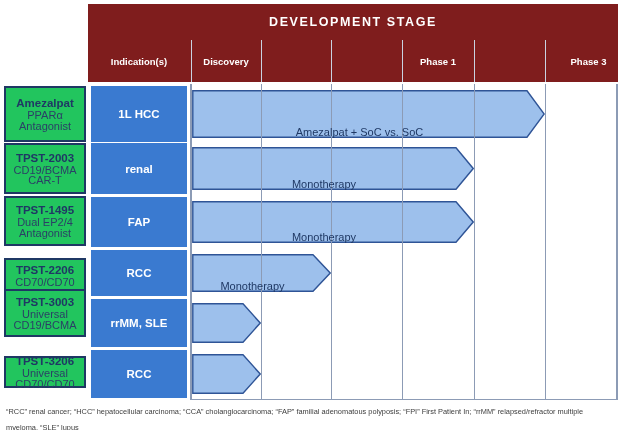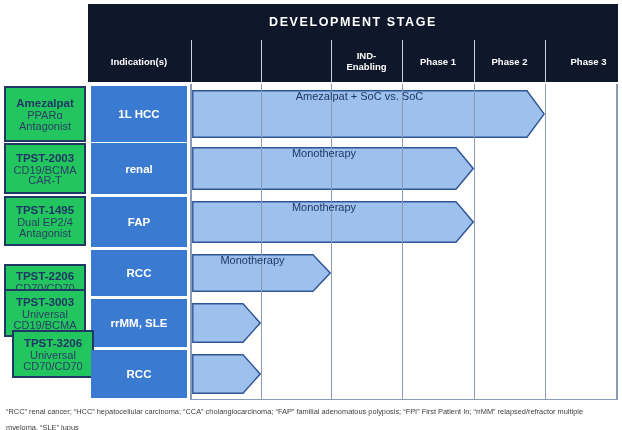--- a/index.html
+++ b/index.html
@@ -10,21 +10,21 @@
     overflow:hidden;
     position:relative;
   }
   #chart{
     position:absolute;left:0;top:0;width:622px;height:430px;
   }
 
   
   .header-block{
     position:absolute;left:88px;top:4px;width:530px;height:78px;
-    background:#0f172a;
+    background:#7f1d1d;
     box-sizing:border-box;
   }
   .header-title{
     position:absolute;left:0;top:0;width:530px;height:36px;
     display:flex;align-items:center;justify-content:center;
     color:#ffffff;font-size:12.5px;font-weight:bold;letter-spacing:1.6px;
   }
   .header-cols{
     position:absolute;left:0;top:36px;width:530px;height:42px;
   }
@@ -64,21 +64,21 @@
     background:#3a7ad0;
     display:flex;align-items:center;justify-content:center;
     color:#ffffff;font-size:11.5px;font-weight:bold;text-align:center;
   }
 
   .bar{
     position:absolute;
     background:#9dc0ec;
     border:1.3px solid #2f5496;
     box-sizing:border-box;
-    display:flex;align-items:flex-start;justify-content:center;
+    display:flex;align-items:flex-end;justify-content:center;
     color:#1f3864;font-size:11px;
   }
   .bar.arrow{
     border:none;background:none;
   }
   .bar.arrow svg{position:absolute;left:0;top:0;}
   .bar.arrow .bar-label{
     position:relative;z-index:2;width:100%;text-align:center;
     color:#1f3864;font-size:11px;
   }
@@ -91,27 +91,26 @@
 </style>
 </head>
 <body>
 
 <div id="chart">
 
   <div class="header-block">
     <div class="header-title">DEVELOPMENT STAGE</div>
     <div class="header-cols">
         <div class="hcol" style="left: 0px; width: 102px;">Indication(s)</div>
+        <div class="hcol" style="left: 103px; width: 70px;">Discovery</div>
         <div class="hdiv" style="left: 103px;"></div>
         <div class="hdiv" style="left: 173px;"></div>
-        <div class="hcol" style="left: 243px; width: 71px;">IND-<br>Enabling</div>
         <div class="hdiv" style="left: 243px;"></div>
         <div class="hcol" style="left: 314px; width: 72px;">Phase 1</div>
         <div class="hdiv" style="left: 314px;"></div>
-        <div class="hcol" style="left: 386px; width: 71px;">Phase 2</div>
         <div class="hdiv" style="left: 386px;"></div>
         <div class="hcol" style="left: 457px; width: 71px; margin-left: 8px;">Phase 3</div>
         <div class="hdiv" style="left: 457px;"></div>
       </div>
   </div>
 
   <div class="body-frame"></div>
 
   <div id="rows-layer">
       <div class="name-box" style="top: 86px; height: 56px;">
@@ -143,21 +142,21 @@
         <div class="name-sub">Dual EP2/4</div>
         <div class="name-sub">Antagonist</div>
       </div>
       <div class="ind-box" style="top: 197px; height: 50px;">FAP</div>
       <div class="bar arrow" style="left: 192px; top: 201px; width: 282px; height: 42px;">
         <svg width="282" height="42">
           <polygon points="0.8,0.8 264,0.8 281.2,21 264,41.2 0.8,41.2" fill="#9dc0ec" stroke="#2f5496" stroke-width="1.4"></polygon>
         </svg>
         <span class="bar-label" style="padding-right: 18px;">Monotherapy</span>
       </div>
-      <div class="name-box" style="top: 264px; height: 46px;">
+      <div class="name-box" style="top: 258px; height: 46px;">
         <div class="name-title">TPST-2206</div>
         <div class="name-sub">CD70/CD70</div>
         <div class="name-sub">CAR-T</div>
       </div>
       <div class="ind-box" style="top: 250px; height: 46px;">RCC</div>
       <div class="bar arrow" style="left: 192px; top: 254px; width: 139px; height: 38px;">
         <svg width="139" height="38">
           <polygon points="0.8,0.8 121,0.8 138.2,19 121,37.2 0.8,37.2" fill="#9dc0ec" stroke="#2f5496" stroke-width="1.4"></polygon>
         </svg>
         <span class="bar-label" style="padding-right: 18px;">Monotherapy</span>
@@ -167,21 +166,21 @@
         <div class="name-sub">Universal</div>
         <div class="name-sub">CD19/BCMA</div>
       </div>
       <div class="ind-box" style="top: 299px; height: 48px;">rrMM, SLE</div>
       <div class="bar arrow" style="left: 192px; top: 303px; width: 69px; height: 40px;">
         <svg width="69" height="40">
           <polygon points="0.8,0.8 51,0.8 68.2,20 51,39.2 0.8,39.2" fill="#9dc0ec" stroke="#2f5496" stroke-width="1.4"></polygon>
         </svg>
         <span class="bar-label" style="padding-right: 18px;"></span>
       </div>
-      <div class="name-box" style="top: 330px; height: 48px; margin-left: 8px;">
+      <div class="name-box" style="top: 356px; height: 32px;">
         <div class="name-title">TPST-3206</div>
         <div class="name-sub">Universal</div>
         <div class="name-sub">CD70/CD70</div>
       </div>
       <div class="ind-box" style="top: 350px; height: 48px;">RCC</div>
       <div class="bar arrow" style="left: 192px; top: 354px; width: 69px; height: 40px;">
         <svg width="69" height="40">
           <polygon points="0.8,0.8 51,0.8 68.2,20 51,39.2 0.8,39.2" fill="#9dc0ec" stroke="#2f5496" stroke-width="1.4"></polygon>
         </svg>
         <span class="bar-label" style="padding-right: 18px;"></span>

